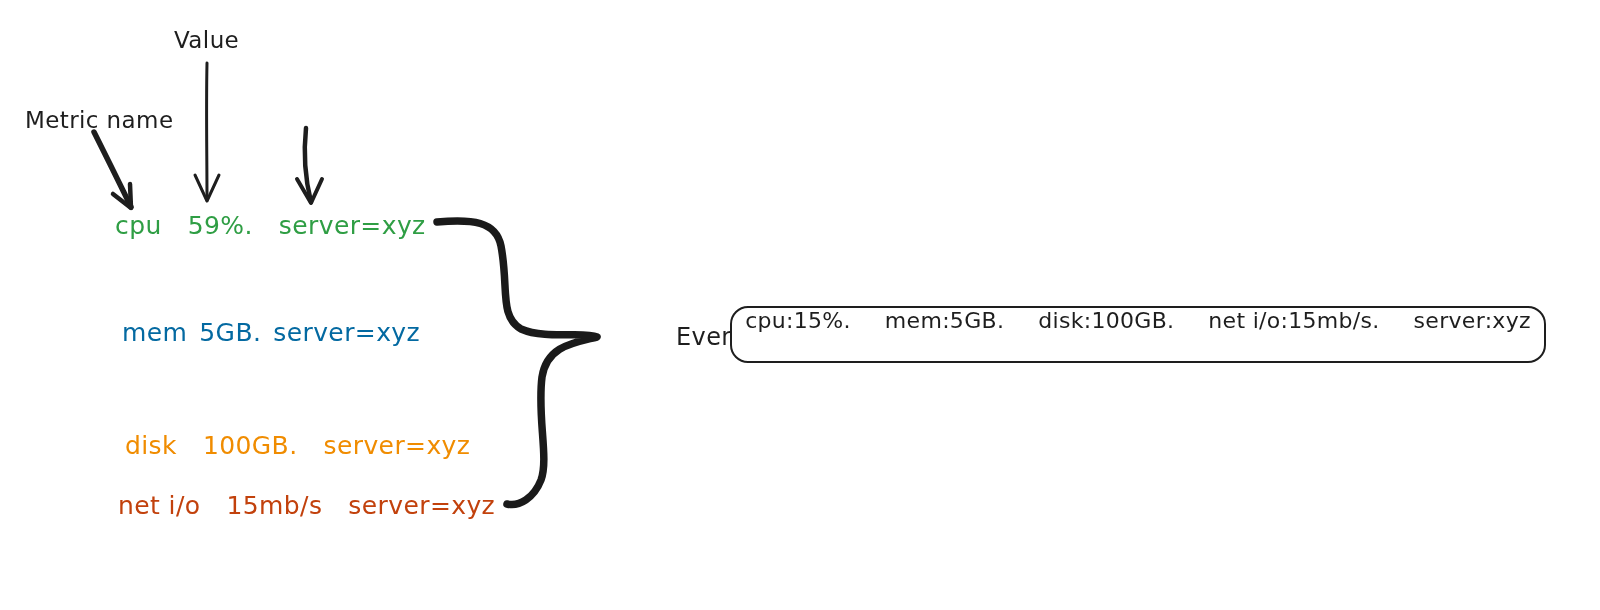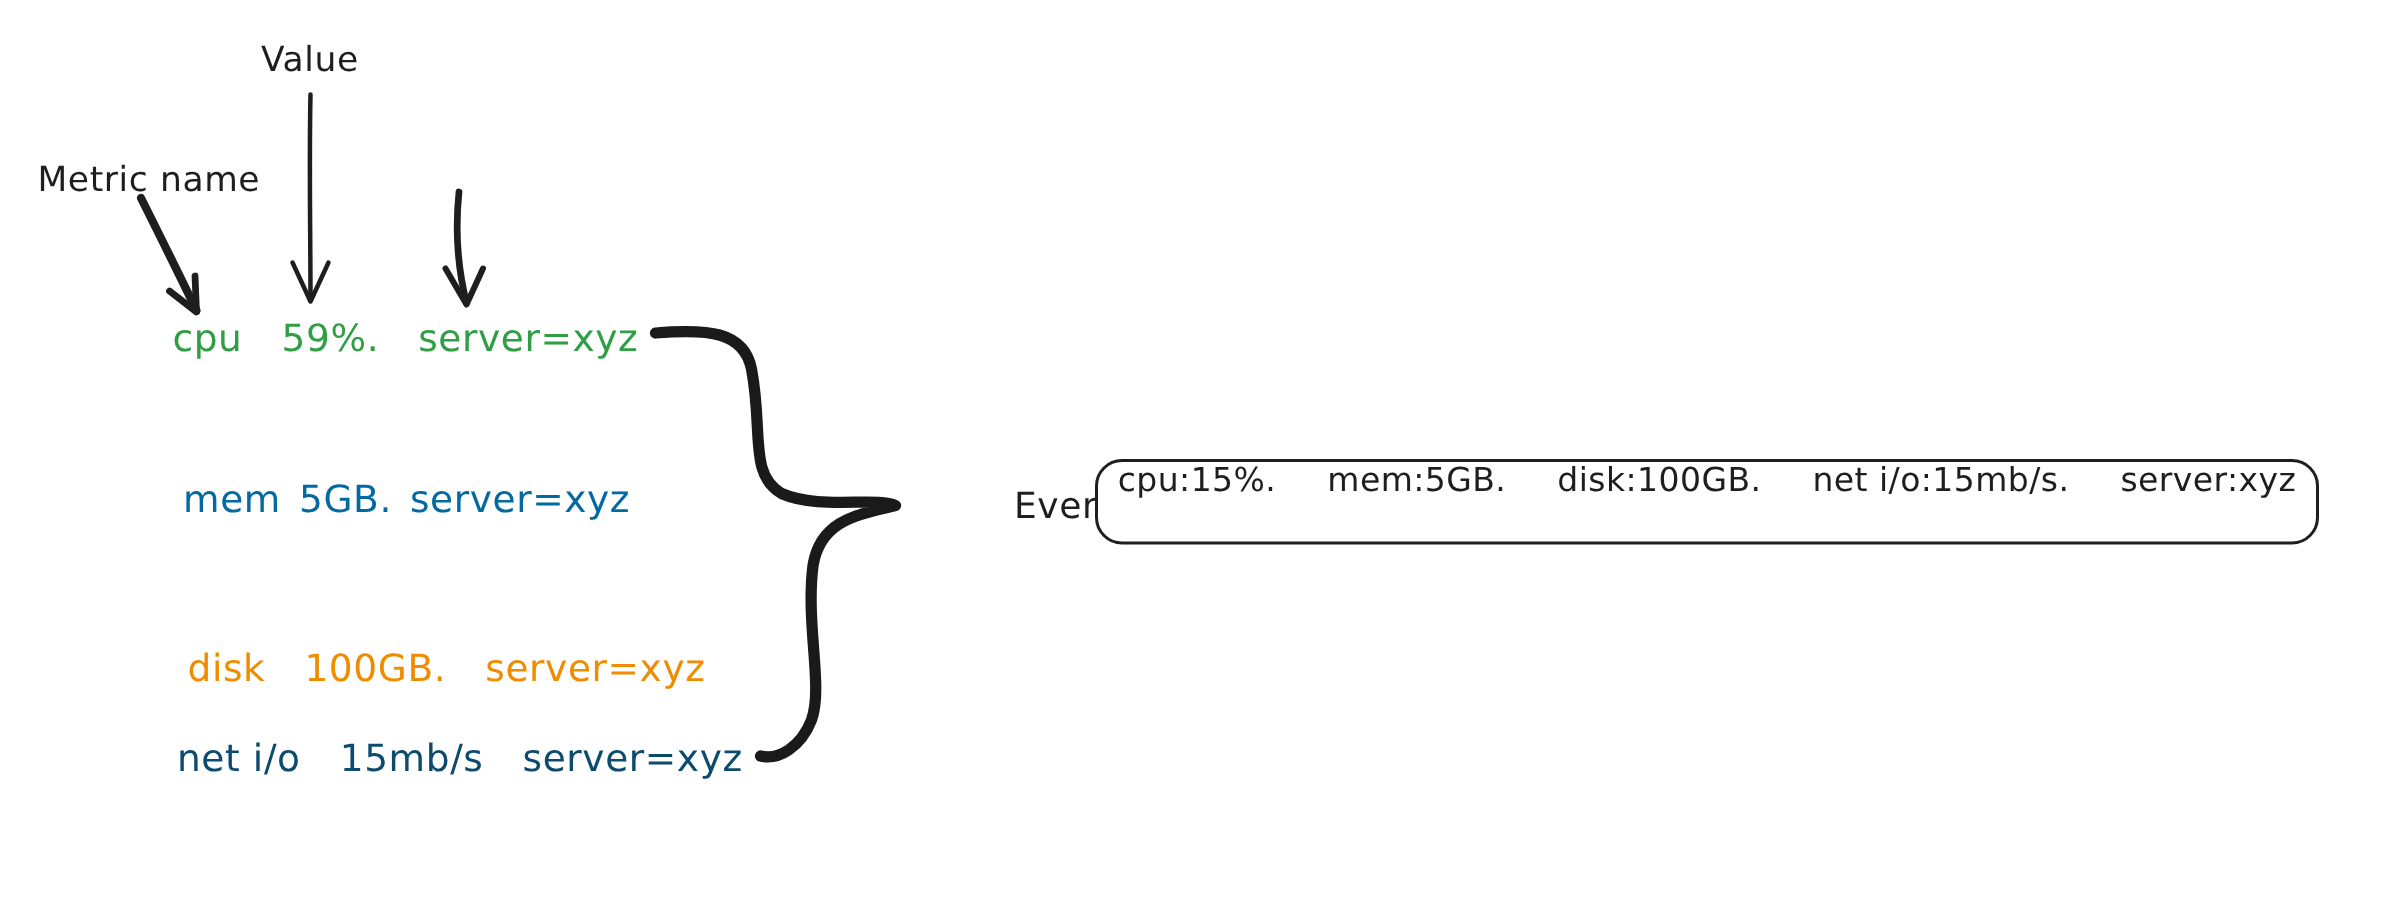--- a/index.html
+++ b/index.html
@@ -111,21 +111,21 @@
   <div class="metric-row row-mem" style="color: #0369a1; gap: 12px;">
     <span>mem</span>
     <span>5GB.</span>
     <span>server=xyz</span>
   </div>
   <div class="metric-row row-disk" style="color: rgb(240, 140, 0);">
     <span>disk</span>
     <span>100GB.</span>
     <span>server=xyz</span>
   </div>
-  <div class="metric-row row-net" style="color: #0c4a6e;">
+  <div class="metric-row row-net" style="color: #c2410c;">
     <span>net i/o</span>
     <span>15mb/s</span>
     <span>server=xyz</span>
   </div>
 
   <div class="event-label">Event</div>
   <div class="event-box">
     <span>cpu:15%.</span>
     <span>mem:5GB.</span>
     <span>disk:100GB.</span>

